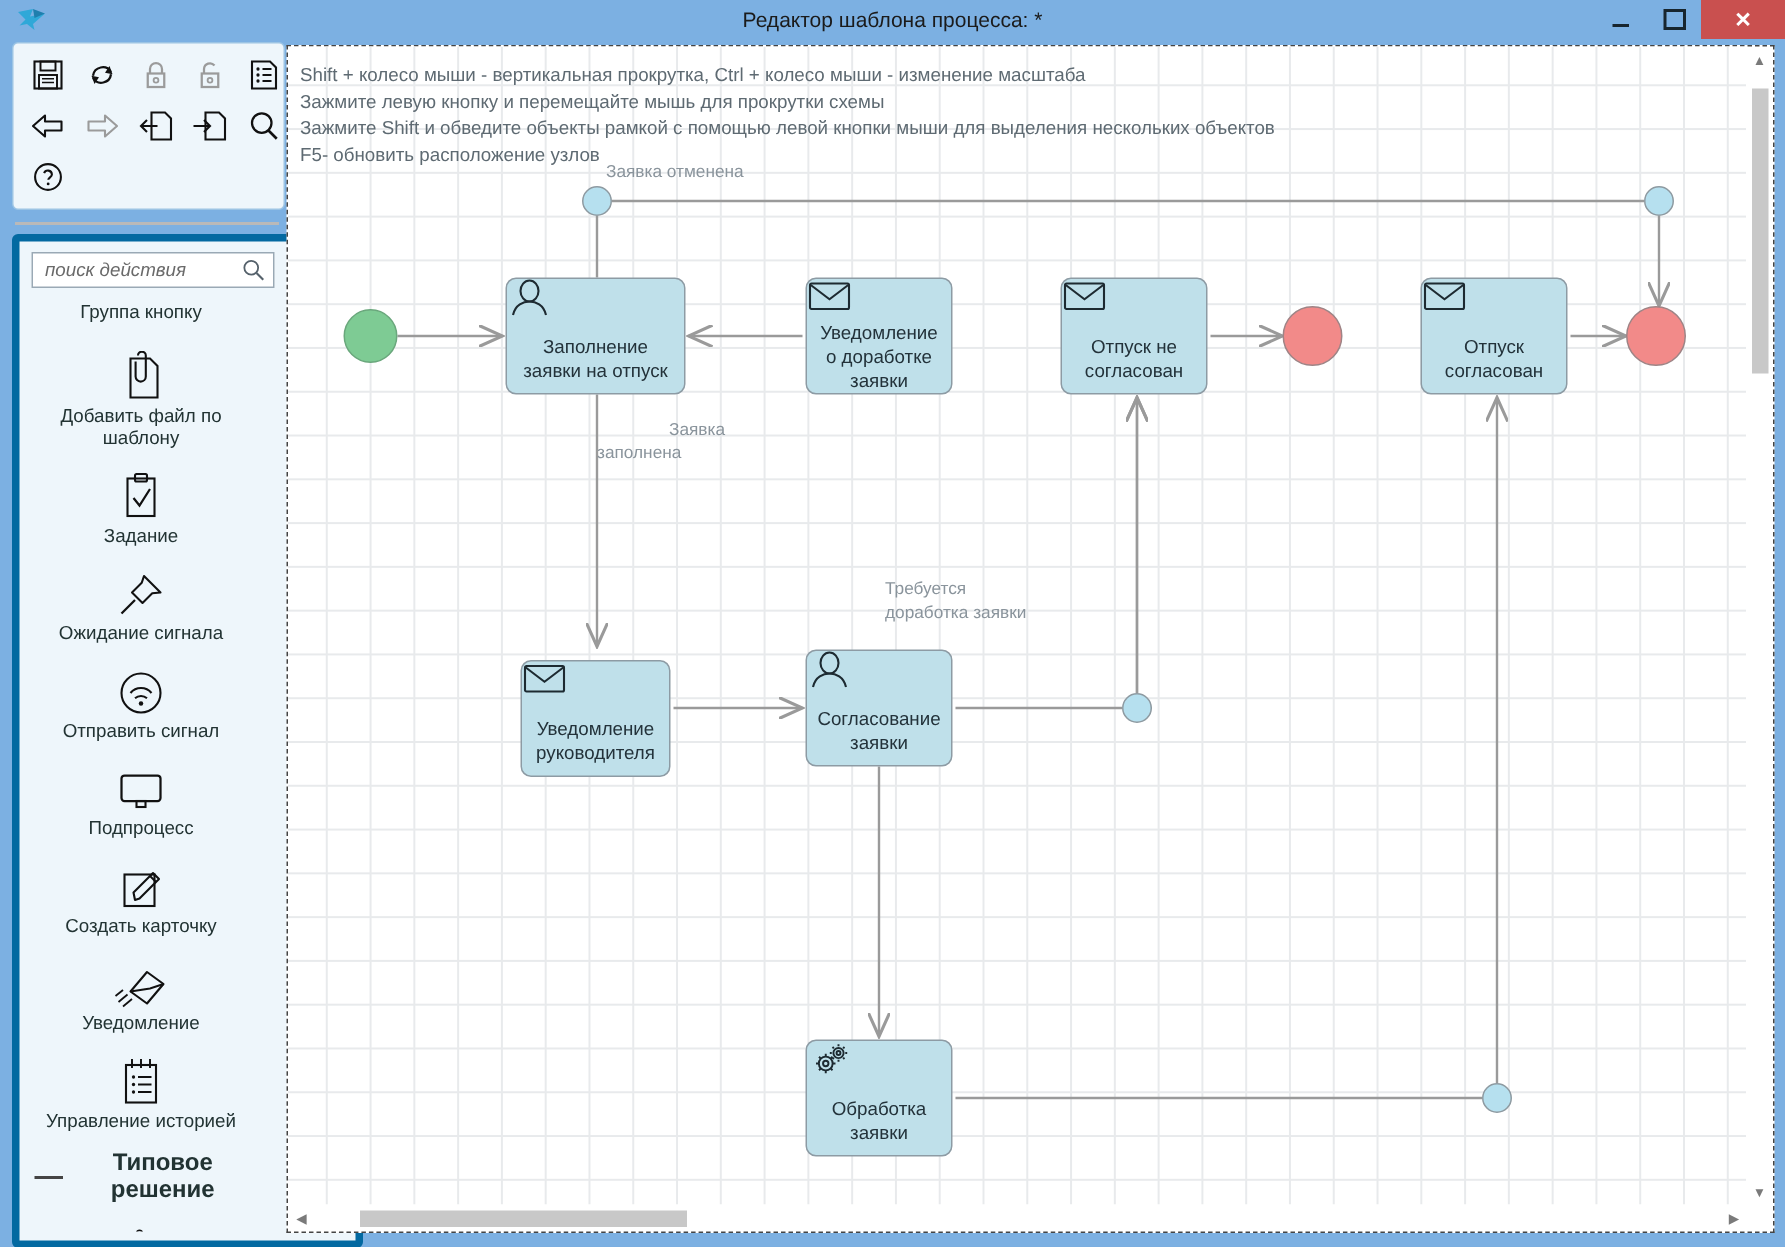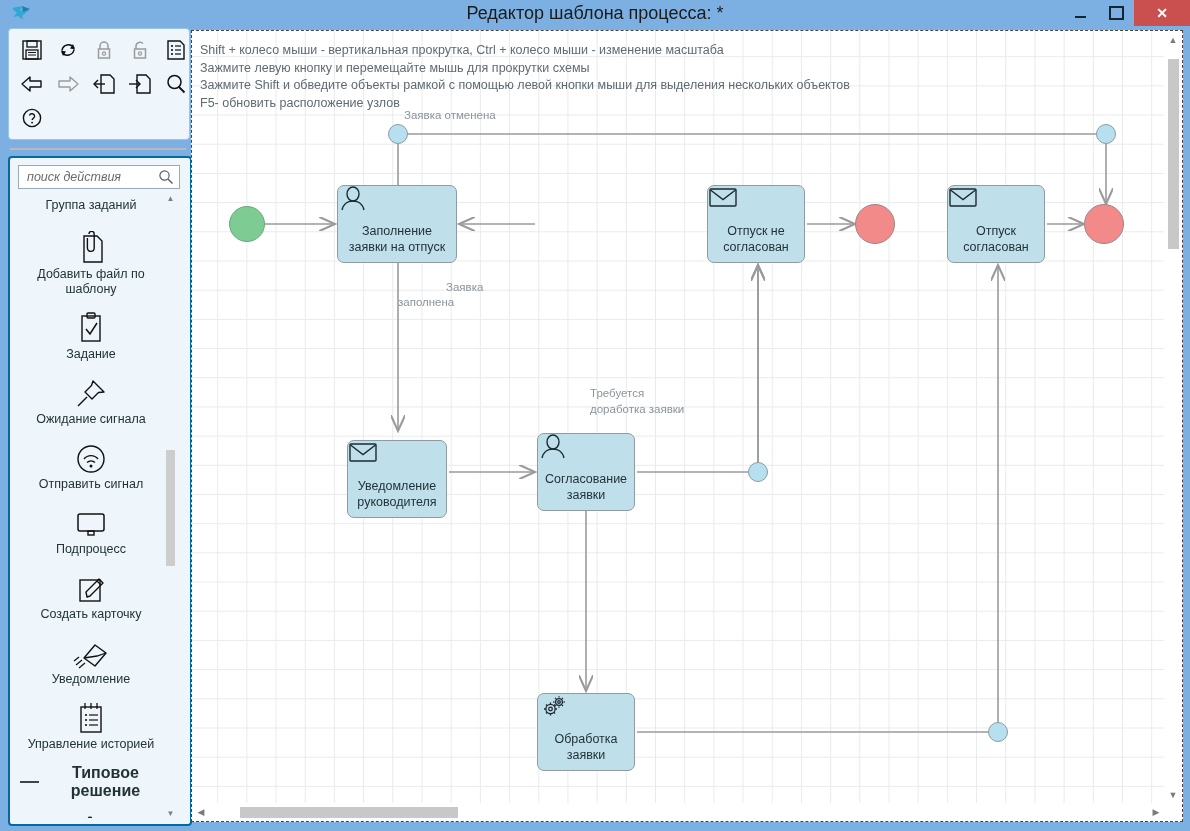--- a/index.html
+++ b/index.html
@@ -8,21 +8,21 @@
     font-family:"Liberation Sans", sans-serif;
     background:#7aaddf;
   }
   .window{position:absolute;inset:0;background:#7cb0e2;}
 
   
   .titlebar{position:absolute;left:0;top:0;width:1190px;height:26px;background:#7cb0e2;}
   .app-logo{position:absolute;left:10px;top:4px;width:24px;height:18px;}
   .title-text{
     position:absolute;left:0;top:0;width:1190px;height:26px;line-height:26px;
-    text-align:center;font-size:18px;color:#1b1b1b;
+    text-align:center;font-size:14px;color:#1b1b1b;
   }
   .wbtns{position:absolute;right:0;top:0;height:26px;display:flex;}
   .wbtn{width:36px;height:26px;display:flex;align-items:center;justify-content:center;cursor:default;}
   .wbtn.close{width:56px;background:#c9504f;}
   .wbtn .glyph{color:#17252e;font-size:13px;line-height:1;}
   .wbtn.close .glyph{color:#fff;font-size:14px;font-weight:bold;}
   .min-bar{width:11px;height:2px;background:#17252e;margin-top:7px;}
   .max-sq{width:11px;height:10px;border:2px solid #17252e;}
 
   
@@ -31,21 +31,21 @@
     position:absolute;left:0;top:0;width:180px;height:110px;
     background:#eef6fb;border:1px solid #9cc4e4;border-radius:4px;
   }
   .tool-row{display:flex;padding-left:9px;gap:9px;margin-top:7px;}
   .tool-btn{width:27px;height:27px;display:flex;align-items:center;justify-content:center;cursor:pointer;}
   .tool-btn svg{display:block;}
   .panel-sep{position:absolute;left:2px;top:120px;width:176px;height:2px;background:#b9b9b9;}
 
   .actions-box{
     position:absolute;left:0;top:128px;width:180px;height:666px;
-    background:#eef6fb;border:2px solid #0369a1;border-radius:4px;overflow:hidden;
+    background:#eef6fb;border:5px solid #0369a1;border-radius:4px;overflow:hidden;padding-left:44px;
   }
   .search-wrap{
     position:absolute;left:8px;top:7px;width:160px;height:22px;
     background:#fff;border:1px solid #9aa9b5;display:flex;align-items:center;
   }
   .search-wrap input{
     border:0;outline:0;width:128px;margin-left:6px;font-size:12.5px;
     font-style:italic;color:#555;font-family:"Liberation Sans", sans-serif;background:transparent;
   }
   .search-wrap input::placeholder{color:#6a6a6a;font-style:italic;}
@@ -239,21 +239,21 @@
           <svg width="16" height="16" viewBox="0 0 16 16">
               <circle cx="6.5" cy="6.5" r="4.6" fill="none" stroke="#55616b" stroke-width="1.2"></circle>
               <line x1="10" y1="10" x2="14.5" y2="14.5" stroke="#55616b" stroke-width="1.4"></line>
             </svg>
         </span>
       </div>
 
       <div class="actions-scroll">
 
         <div class="act group-head">
-          <div class="act-label">Группа заданий</div>
+          <div class="act-label">Группа кнопку</div>
         </div>
 
         <div class="act">
           <div class="act-icon">
             <svg width="30" height="34" viewBox="0 0 30 34">
                 <path d="M8 5 H21 L26 10 V31 H8 Z" fill="none" stroke="#111" stroke-width="1.4"></path>
                 <path d="M13 3 a2.6 2.6 0 0 1 5.2 0 V17 a3.4 3.4 0 0 1 -6.8 0 V7" fill="none" stroke="#111" stroke-width="1.4"></path>
               </svg>
           </div>
           <div class="act-label">Добавить файл по шаблону</div>
@@ -448,20 +448,29 @@
         <div class="node" style="left:145px;top:154px;width:120px;height:78px;">
           <div class="nicon">
             <svg width="30" height="26" viewBox="0 0 30 26">
                 <ellipse cx="15" cy="8" rx="6" ry="7" fill="none" stroke="#1d2a31" stroke-width="1.4"></ellipse>
                 <path d="M4 24 c1.5 -7 7 -9 11 -9 c4 0 9.5 2 11 9" fill="none" stroke="#1d2a31" stroke-width="1.4"></path>
               </svg>
           </div>
           <div class="ntext">Заполнение заявки на отпуск</div>
         </div>
 
+        <div class="node" style="left:345px;top:154px;width:98px;height:78px;">
+          <div class="nicon">
+            <svg width="30" height="22" viewBox="0 0 30 22">
+                <rect x="2" y="3" width="26" height="17" rx="1" fill="none" stroke="#1d2a31" stroke-width="1.4"></rect>
+                <path d="M2.5 4 L15 13.5 L27.5 4" fill="none" stroke="#1d2a31" stroke-width="1.4"></path>
+              </svg>
+          </div>
+          <div class="ntext">Уведомление о доработке заявки</div>
+        </div>
 
         <div class="node" style="left:515px;top:154px;width:98px;height:78px;">
           <div class="nicon">
             <svg width="30" height="22" viewBox="0 0 30 22">
                 <rect x="2" y="3" width="26" height="17" rx="1" fill="none" stroke="#1d2a31" stroke-width="1.4"></rect>
                 <path d="M2.5 4 L15 13.5 L27.5 4" fill="none" stroke="#1d2a31" stroke-width="1.4"></path>
               </svg>
           </div>
           <div class="ntext">Отпуск не согласован</div>
         </div>

